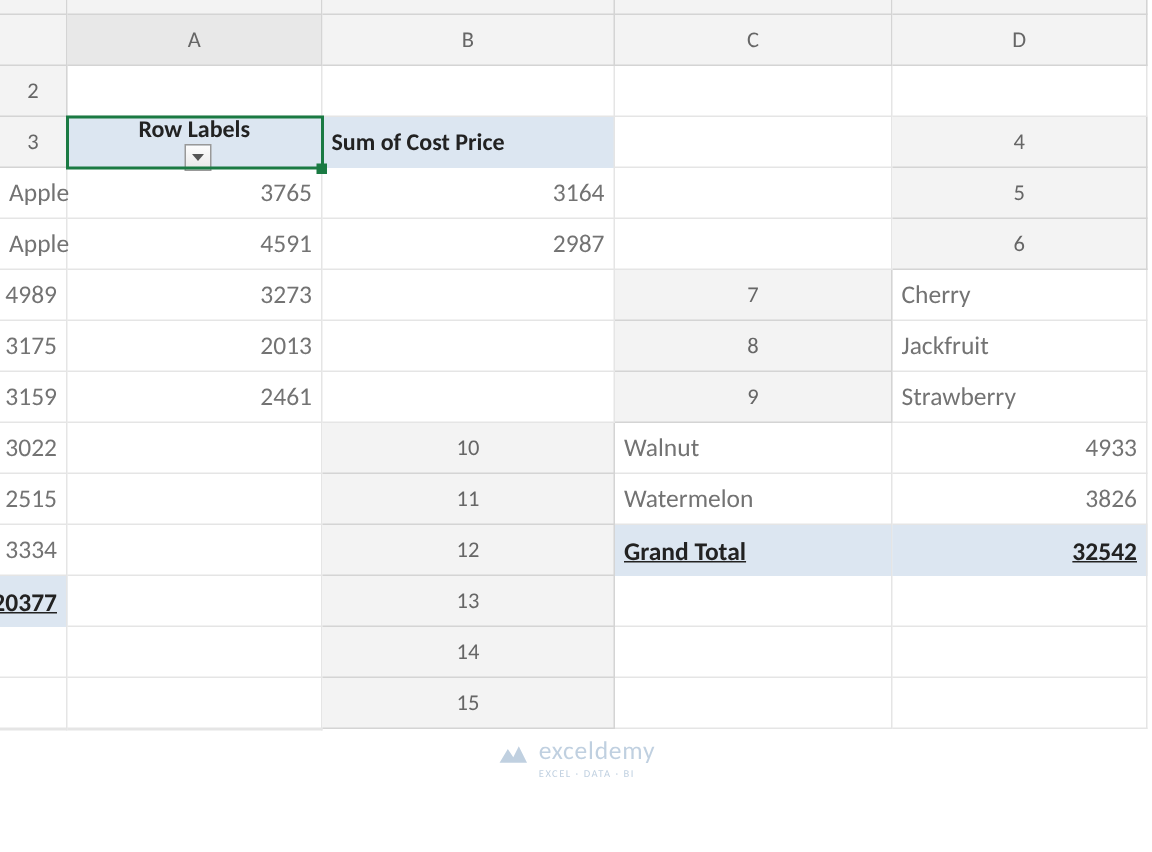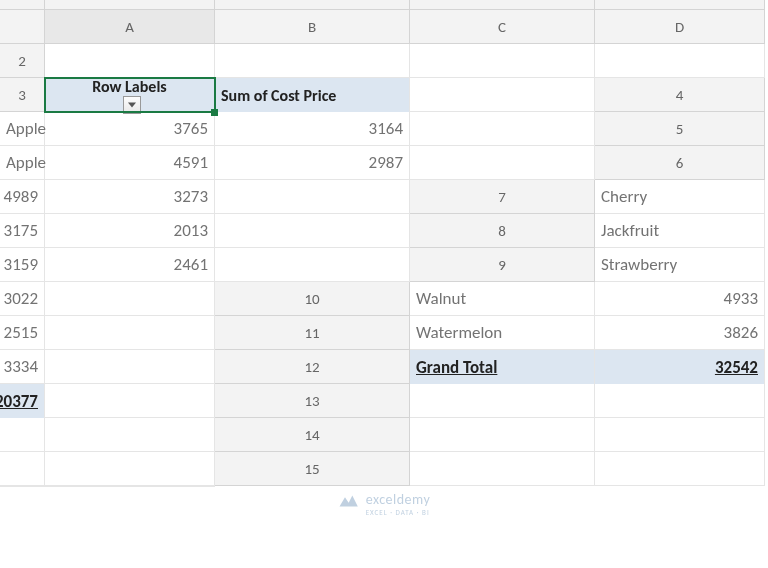--- a/index.html
+++ b/index.html
@@ -130,21 +130,21 @@
       gap: 6px;
       opacity: 0.7;
     }
     .watermark .logo-icon {
       width: 22px;
       height: 18px;
       position: relative;
     }
     .watermark .logo-text {
       color: #a6bdd4;
-      font-size: 14px;
+      font-size: 17px;
       letter-spacing: 0.5px;
     }
     .watermark .sub {
       color: #a6bdd4;
       font-size: 7px;
       letter-spacing: 1px;
       position: absolute;
       bottom: -9px;
       left: 28px;
       white-space: nowrap;

